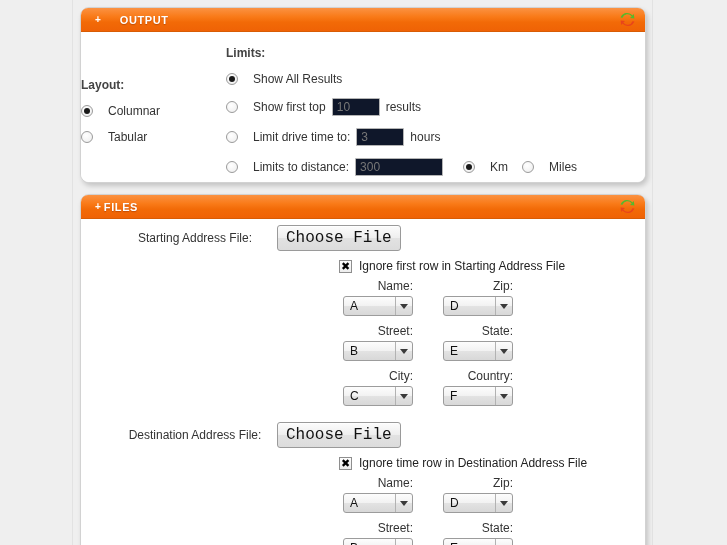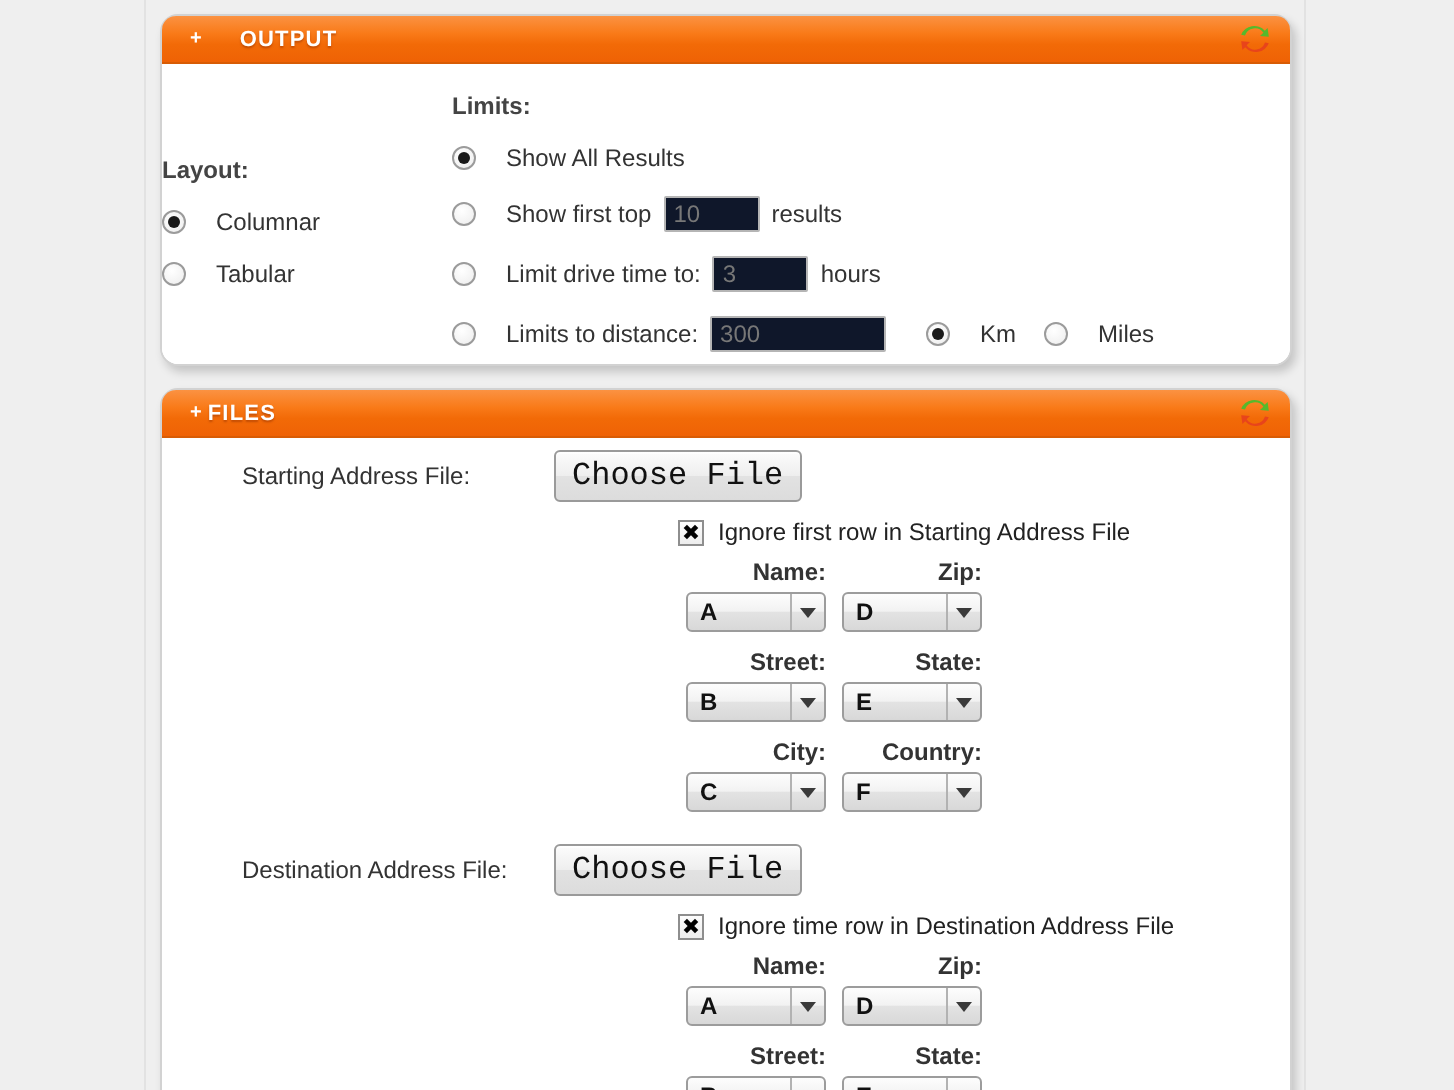--- a/index.html
+++ b/index.html
@@ -172,21 +172,21 @@
     display: flex;
     align-items: center;
     justify-content: flex-start;
     padding-left: 40px;
     height: 38px;
   }
   .file-row .flabel {
     font-size: 12px;
     color: #333;
     width: 148px;
-    text-align: left;
+    text-align: center;
     margin-right: 8px;
   }
   .choose-btn {
     font-family: Liberation Mono, monospace;
     font-size: 16px;
     color: #111;
     padding: 3px 8px;
     border: 1px solid #9a9a9a;
     border-radius: 3px;
     background: linear-gradient(to bottom, #fcfcfc 0%, #eeeeee 50%, #e2e2e2 51%, #dcdcdc 100%);
@@ -221,22 +221,21 @@
     font-weight: bold;
     font-family: "DejaVu Sans", sans-serif;
   }
 
   .map-grid {
     padding-left: 262px;
     margin-top: 6px;
   }
   .map-pair {
     display: flex;
-    gap: 8px;
-    font-weight: bold;
+    gap: 30px;
   }
   .map-cell { width: 70px; }
   .map-cell .mlabel {
     font-size: 12px;
     color: #333;
     text-align: right;
     display: block;
     margin-bottom: 3px;
   }
   .select {

